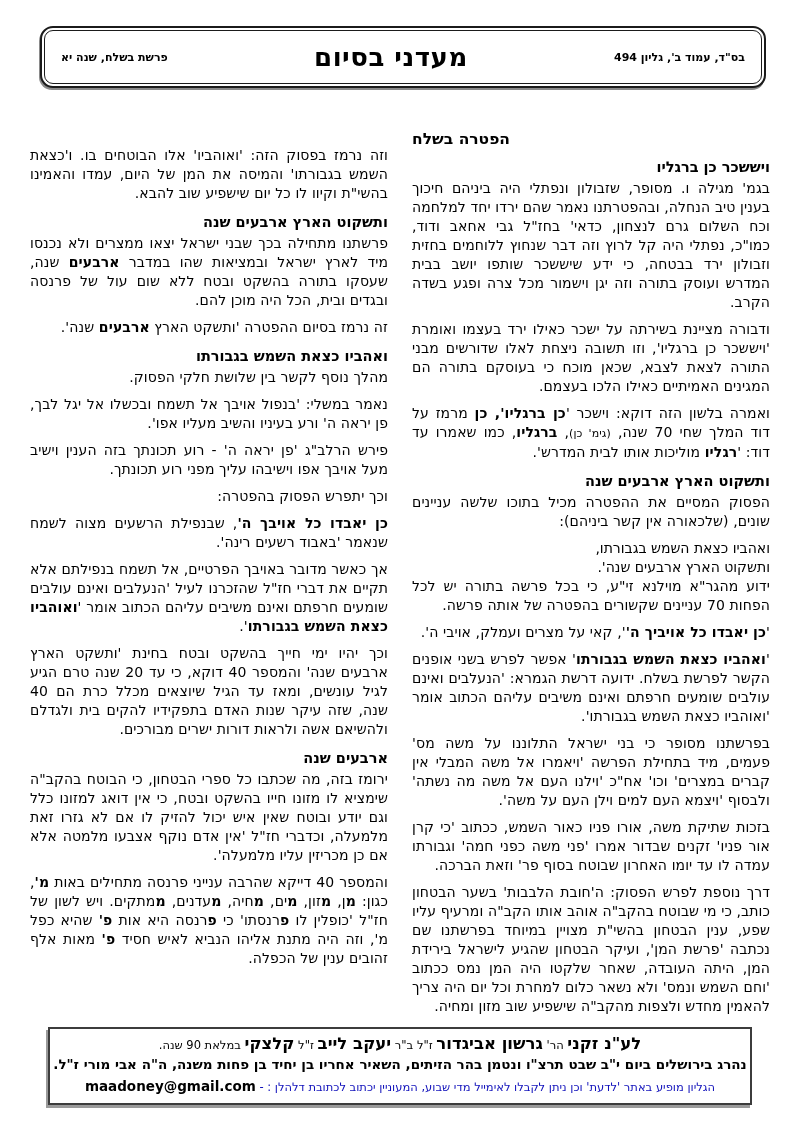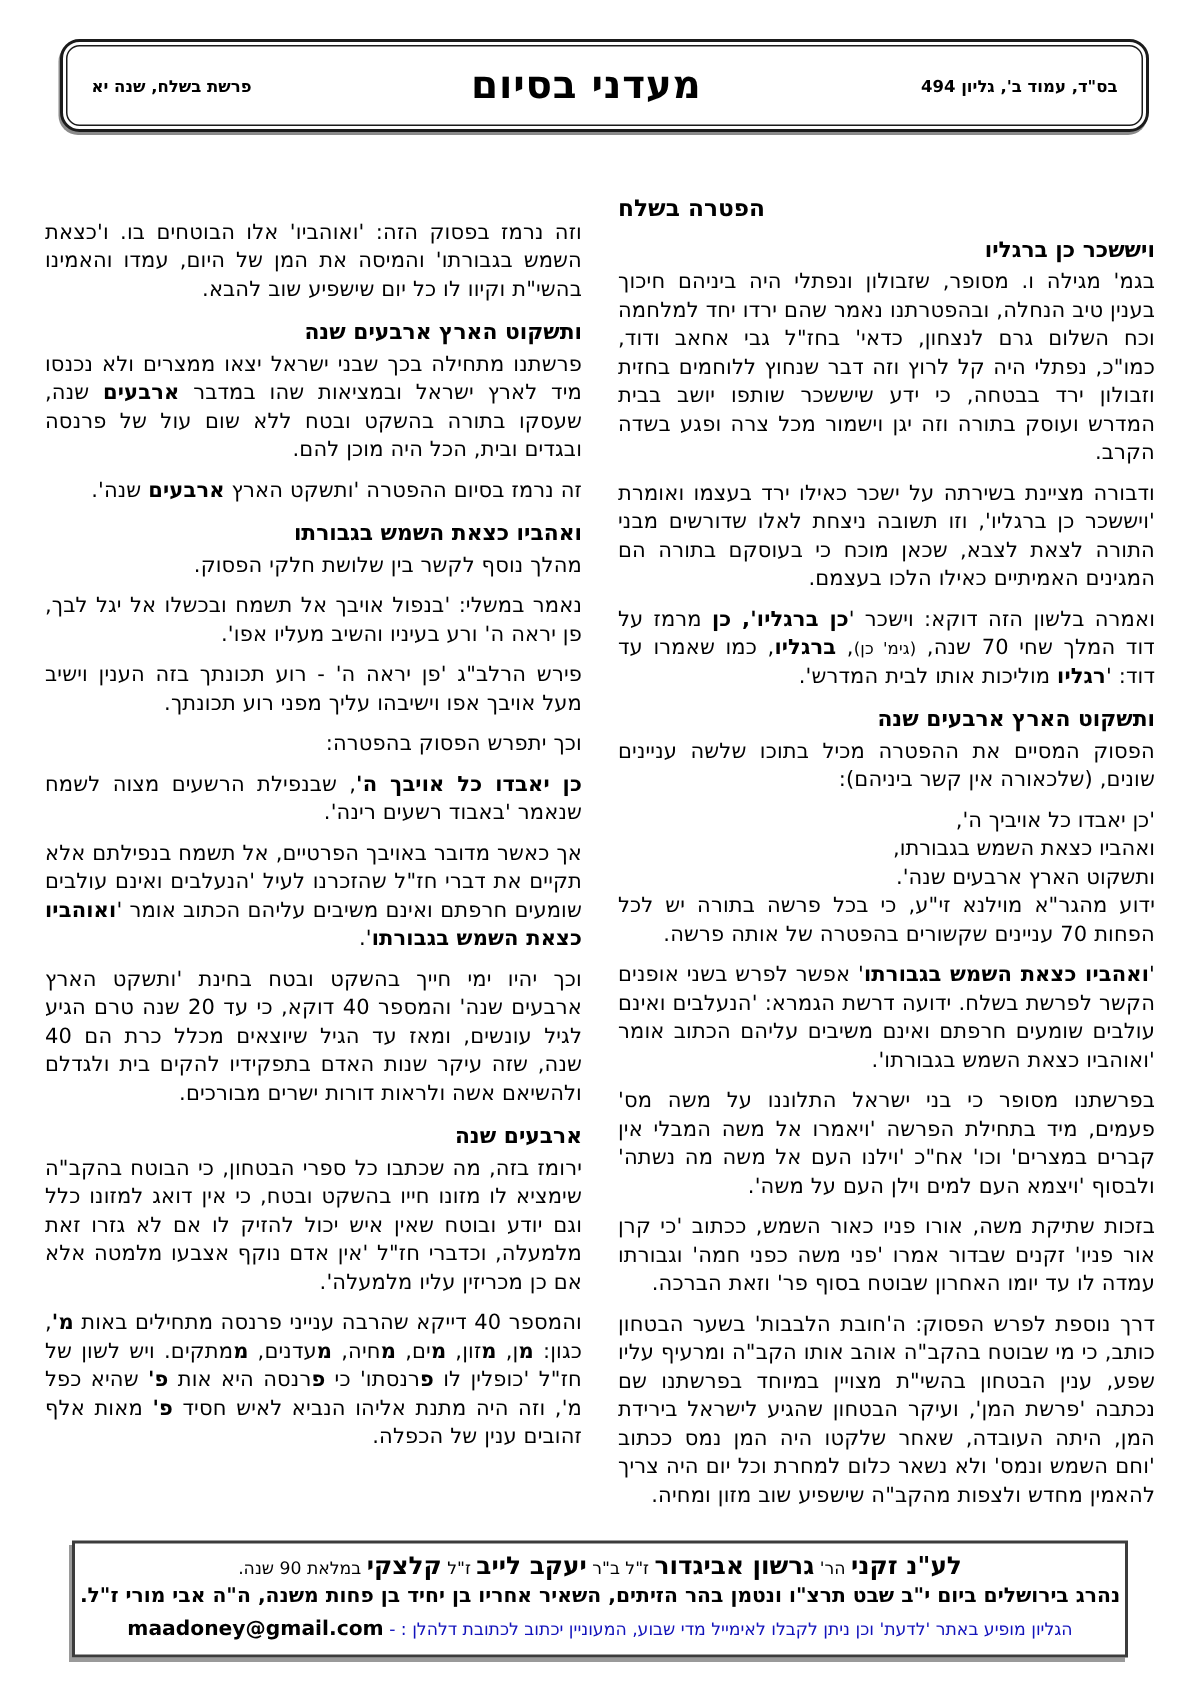--- a/index.html
+++ b/index.html
@@ -65,24 +65,24 @@
 
 <div class="columns">
   <div class="col col-right">
       <div class="h-center"><span>הפטרה בשלח</span></div>
       <div class="h"><span>ויששכר כן ברגליו</span></div>
       <div class="para"><span>בגמ' מגילה ו. מסופר, שזבולון ונפתלי היה ביניהם חיכוך בענין טיב הנחלה, ובהפטרתנו נאמר שהם ירדו יחד למלחמה וכח השלום גרם לנצחון, כדאי' בחז"ל גבי אחאב ודוד, כמו"כ, נפתלי היה קל לרוץ וזה דבר שנחוץ ללוחמים בחזית וזבולון ירד בבטחה, כי ידע שיששכר שותפו יושב בבית המדרש ועוסק בתורה וזה יגן וישמור מכל צרה ופגע בשדה הקרב.</span></div>
       <div class="para"><span>ודבורה מציינת בשירתה על ישכר כאילו ירד בעצמו ואומרת 'ויששכר כן ברגליו', וזו תשובה ניצחת לאלו שדורשים מבני התורה לצאת לצבא, שכאן מוכח כי בעוסקם בתורה הם המגינים האמיתיים כאילו הלכו בעצמם.</span></div>
       <div class="para"><span>ואמרה בלשון הזה דוקא: וישכר '</span><span class="b">כן ברגליו', כן</span><span> מרמז על דוד המלך שחי 70 שנה, </span><span class="sm">(גימ' כן)</span><span>, </span><span class="b">ברגליו</span><span>, כמו שאמרו עד דוד: '</span><span class="b">רגליו</span><span> מוליכות אותו לבית המדרש'.</span></div>
       <div class="h"><span>ותשקוט הארץ ארבעים שנה</span></div>
       <div class="para"><span>הפסוק המסיים את ההפטרה מכיל בתוכו שלשה עניינים שונים, (שלכאורה אין קשר ביניהם):</span></div>
-      <div class="line"><span>'כן יאבדו כל אויביך ה',</span></div>
       <div class="line"><span>ואהביו כצאת השמש בגבורתו,</span></div>
       <div class="line"><span>ותשקוט הארץ ארבעים שנה'.</span></div>
       <div class="para"><span>ידוע מהגר"א מוילנא זי"ע, כי בכל פרשה בתורה יש לכל הפחות 70 עניינים שקשורים בהפטרה של אותה פרשה.</span></div>
+      <div class="para"><span>'</span><span class="b">כן יאבדו כל אויביך ה'</span><span>', קאי על מצרים ועמלק, אויבי ה'.</span></div>
       <div class="para"><span>'</span><span class="b">ואהביו כצאת השמש בגבורתו</span><span>' אפשר לפרש בשני אופנים הקשר לפרשת בשלח. ידועה דרשת הגמרא: 'הנעלבים ואינם עולבים שומעים חרפתם ואינם משיבים עליהם הכתוב אומר 'ואוהביו כצאת השמש בגבורתו'.</span></div>
       <div class="para"><span>בפרשתנו מסופר כי בני ישראל התלוננו על משה מס' פעמים, מיד בתחילת הפרשה 'ויאמרו אל משה המבלי אין קברים במצרים' וכו' אח"כ 'וילנו העם אל משה מה נשתה' ולבסוף 'ויצמא העם למים וילן העם על משה'.</span></div>
       <div class="para"><span>בזכות שתיקת משה, אורו פניו כאור השמש, ככתוב 'כי קרן אור פניו' זקנים שבדור אמרו 'פני משה כפני חמה' וגבורתו עמדה לו עד יומו האחרון שבוטח בסוף פר' וזאת הברכה.</span></div>
       <div class="para"><span>דרך נוספת לפרש הפסוק: ה'חובת הלבבות' בשער הבטחון כותב, כי מי שבוטח בהקב"ה אוהב אותו הקב"ה ומרעיף עליו שפע, ענין הבטחון בהשי"ת מצויין במיוחד בפרשתנו שם נכתבה 'פרשת המן', ועיקר הבטחון שהגיע לישראל בירידת המן, היתה העובדה, שאחר שלקטו היה המן נמס ככתוב 'וחם השמש ונמס' ולא נשאר כלום למחרת וכל יום היה צריך להאמין מחדש ולצפות מהקב"ה שישפיע שוב מזון ומחיה.</span></div>
     </div>
   <div class="col col-left">
       <div class="para"><span>וזה נרמז בפסוק הזה: 'ואוהביו' אלו הבוטחים בו. ו'כצאת השמש בגבורתו' והמיסה את המן של היום, עמדו והאמינו בהשי"ת וקיוו לו כל יום שישפיע שוב להבא.</span></div>
       <div class="h"><span>ותשקוט הארץ ארבעים שנה</span></div>
       <div class="para"><span>פרשתנו מתחילה בכך שבני ישראל יצאו ממצרים ולא נכנסו מיד לארץ ישראל ובמציאות שהו במדבר </span><span class="b">ארבעים</span><span> שנה, שעסקו בתורה בהשקט ובטח ללא שום עול של פרנסה ובגדים ובית, הכל היה מוכן להם.</span></div>
       <div class="para"><span>זה נרמז בסיום ההפטרה 'ותשקט הארץ </span><span class="b">ארבעים</span><span> שנה'.</span></div>

